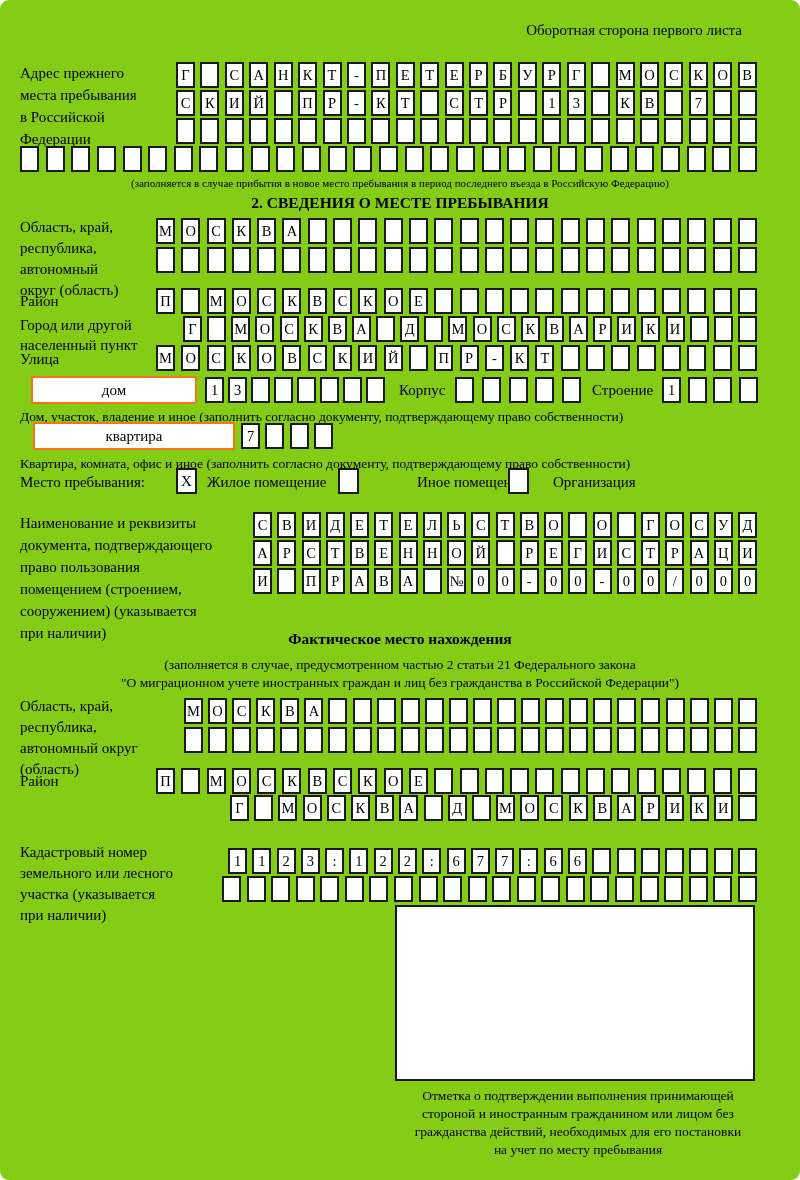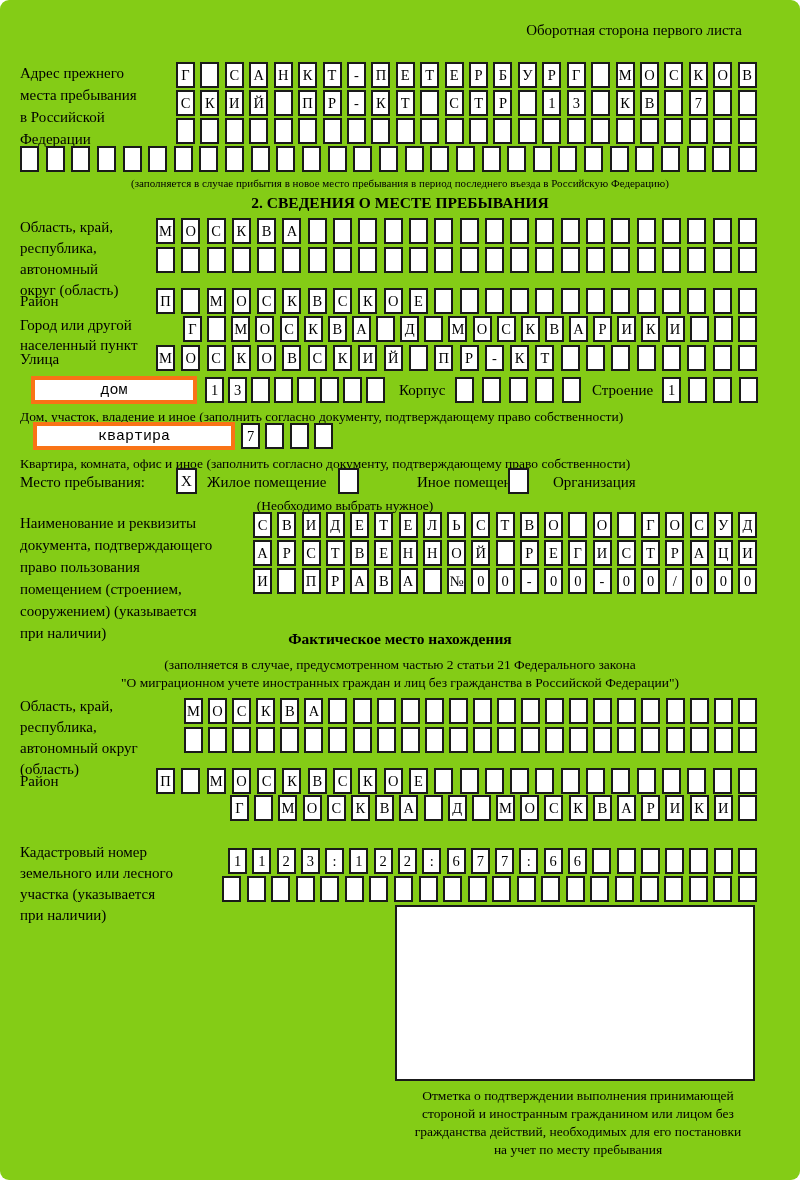--- a/index.html
+++ b/index.html
@@ -12,22 +12,22 @@
   .note{font-size:11px;line-height:17px;}
   .heading{font-size:15.5px;font-weight:bold;text-align:center;width:100%;}
   .center{text-align:center;width:100%;}
   .cellrow{display:flex;justify-content:space-between;}
   .cell{
     width:19px;height:26px;border:2px solid #1a1a1a;box-sizing:border-box;
     display:flex;align-items:center;justify-content:center;
     font-size:14.5px;flex:0 0 auto;background:#fff;
   }
   .widebox{
-    border:4px solid #f97316;box-sizing:border-box;height:28px;
-    display:flex;align-items:center;justify-content:center;font-size:15px;background:#fff;font-family:Liberation Mono, monospace;
+    border:2px solid #f97316;box-sizing:border-box;height:28px;
+    display:flex;align-items:center;justify-content:center;font-size:15px;background:#fff;
   }
   .chkbox{
     width:21px;height:26px;border:2px solid #1a1a1a;box-sizing:border-box;
     display:flex;align-items:center;justify-content:center;font-size:15px;background:#fff;
   }
   .stampbox{border:2px solid #1a1a1a;box-sizing:border-box;background:#fff;}
 </style>
 </head>
 <body>
 
@@ -324,21 +324,20 @@
     </div>
   <div class="abs note" style="left:20px;top:455px;font-size:13.5px;">Квартира, комната, офис и иное (заполнить согласно документу, подтверждающему право собственности)</div>
 
   <div class="abs lbl" style="left:20px;top:472px;">Место пребывания:</div>
   <div class="abs chkbox" style="left:176px;top:468px;">X</div>
   <div class="abs lbl" style="left:207px;top:472px;">Жилое помещение</div>
   <div class="abs chkbox" style="left:338px;top:468px;"></div>
   <div class="abs lbl" style="left:369px;top:472px;margin-left:48px;">Иное помещение</div>
   <div class="abs chkbox" style="left:508px;top:468px;"></div>
   <div class="abs lbl" style="left:553px;top:472px;">Организация</div>
-  <div class="abs note" style="left:0;top:497px;width:690px;text-align:center;font-size:13.5px;">(Необходимо выбрать нужное)</div>
 
   <div class="abs lbl" style="left:20px;top:512px;line-height:22px;">Наименование и реквизиты<br>документа, подтверждающего<br>право пользования<br>помещением (строением,<br>сооружением) (указывается<br>при наличии)</div>
   <div class="abs cellrow" style="left:253px;top:512px;width:504px;">
       <div class="cell">С</div>
       <div class="cell">В</div>
       <div class="cell">И</div>
       <div class="cell">Д</div>
       <div class="cell">Е</div>
       <div class="cell">Т</div>
       <div class="cell">Е</div>

